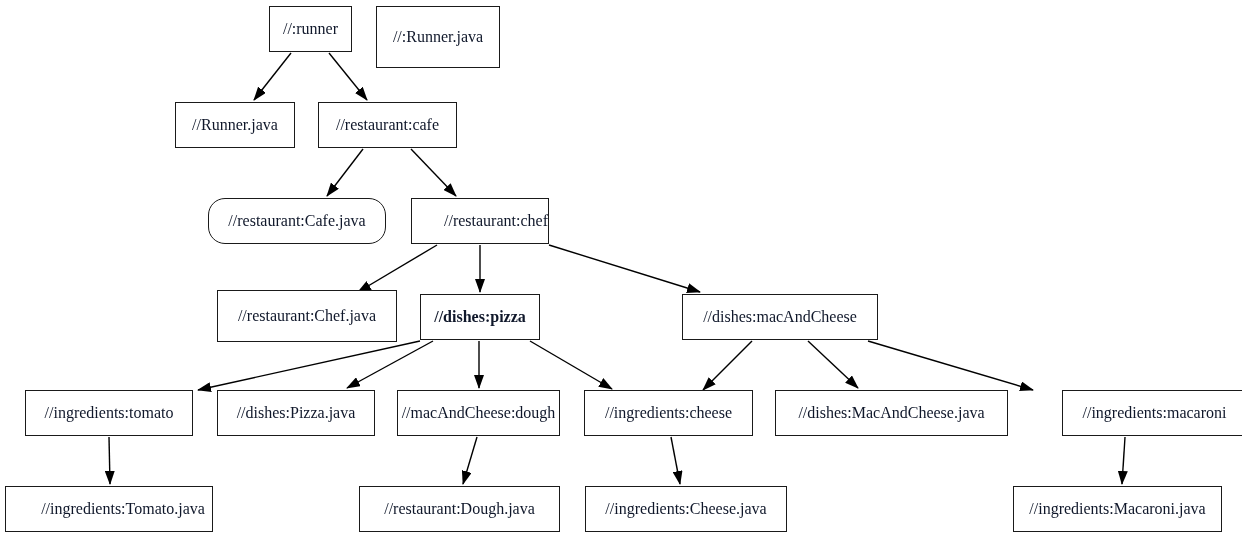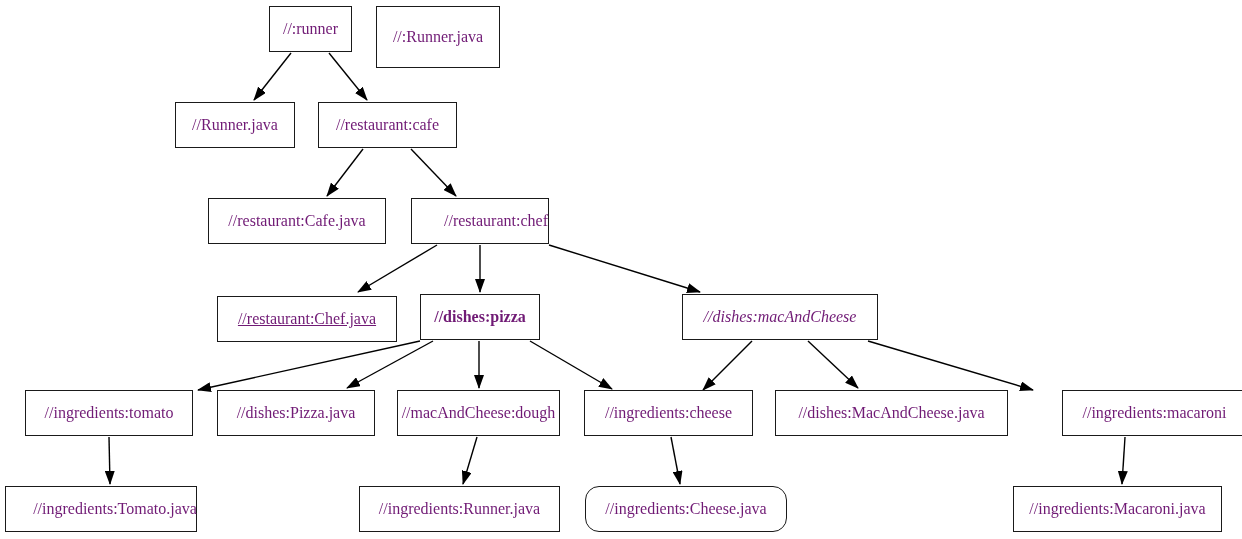--- a/index.html
+++ b/index.html
@@ -20,21 +20,21 @@
     left: 0;
     top: 0;
     width: 1242px;
     height: 539px;
   }
   .graph-node {
     position: absolute;
     box-sizing: border-box;
     border: 1.5px solid #1a1a1a;
     background: #ffffff;
-    color: #701a75;
+    color: #0f172a;
     display: flex;
     align-items: center;
     justify-content: center;
     font-size: 16px;
     line-height: 1;
     white-space: nowrap;
     text-align: center;
   }
   .edge-line {
     stroke: #000000;
@@ -71,28 +71,28 @@
         <line x1="477" y1="437" x2="463" y2="484" class="edge-line" marker-end="url(#arrowhead)"></line>
         <line x1="671" y1="437" x2="680" y2="484" class="edge-line" marker-end="url(#arrowhead)"></line>
         <line x1="1125" y1="437" x2="1122" y2="484" class="edge-line" marker-end="url(#arrowhead)"></line>
       </g>
   </svg>
 
 <div class="graph-node" style="left: 269px; top: 6px; width: 83px; height: 46px;">//:runner</div>
     <div class="graph-node" style="left: 376px; top: 6px; width: 124px; height: 62px;">//:Runner.java</div>
     <div class="graph-node" style="left: 175px; top: 102px; width: 120px; height: 46px;">//Runner.java</div>
     <div class="graph-node" style="left: 318px; top: 102px; width: 139px; height: 46px;">//restaurant:cafe</div>
-    <div class="graph-node" style="left: 208px; top: 198px; width: 178px; height: 46px;">//restaurant:Cafe.java</div>
+    <div class="graph-node" style="left: 208px; top: 198px; width: 178px; height: 46px; border-radius: 17px;">//restaurant:Cafe.java</div>
     <div class="graph-node" style="left: 411px; top: 198px; width: 138px; height: 46px; padding-left: 32px;">//restaurant:chef</div>
-    <div class="graph-node" style="left: 217px; top: 296px; width: 180px; height: 46px; text-decoration: underline;">//restaurant:Chef.java</div>
+    <div class="graph-node" style="left: 217px; top: 290px; width: 180px; height: 52px;">//restaurant:Chef.java</div>
     <div class="graph-node" style="left: 420px; top: 294px; width: 120px; height: 46px; font-weight: bold;">//dishes:pizza</div>
-    <div class="graph-node" style="left: 682px; top: 294px; width: 196px; height: 46px; font-style: italic;">//dishes:macAndCheese</div>
+    <div class="graph-node" style="left: 682px; top: 294px; width: 196px; height: 46px;">//dishes:macAndCheese</div>
     <div class="graph-node" style="left: 25px; top: 390px; width: 168px; height: 46px;">//ingredients:tomato</div>
     <div class="graph-node" style="left: 217px; top: 390px; width: 158px; height: 46px;">//dishes:Pizza.java</div>
     <div class="graph-node" style="left: 397px; top: 390px; width: 163px; height: 46px;">//macAndCheese:dough</div>
     <div class="graph-node" style="left: 584px; top: 390px; width: 169px; height: 46px;">//ingredients:cheese</div>
     <div class="graph-node" style="left: 775px; top: 390px; width: 233px; height: 46px;">//dishes:MacAndCheese.java</div>
     <div class="graph-node" style="left: 1033px; top: 390px; width: 185px; height: 46px; margin-left: 29px;">//ingredients:macaroni</div>
-    <div class="graph-node" style="left: 5px; top: 486px; width: 192px; height: 46px; padding-left: 28px;">//ingredients:Tomato.java</div>
-    <div class="graph-node" style="left: 359px; top: 486px; width: 201px; height: 46px;">//ingredients:Runner.java</div>
-    <div class="graph-node" style="left: 585px; top: 486px; width: 202px; height: 46px; border-radius: 14px;">//ingredients:Cheese.java</div>
+    <div class="graph-node" style="left: 5px; top: 486px; width: 208px; height: 46px; padding-left: 28px;">//ingredients:Tomato.java</div>
+    <div class="graph-node" style="left: 359px; top: 486px; width: 201px; height: 46px;">//restaurant:Dough.java</div>
+    <div class="graph-node" style="left: 585px; top: 486px; width: 202px; height: 46px;">//ingredients:Cheese.java</div>
     <div class="graph-node" style="left: 1013px; top: 486px; width: 209px; height: 46px;">//ingredients:Macaroni.java</div>
   </div>
 
 </body></html>

